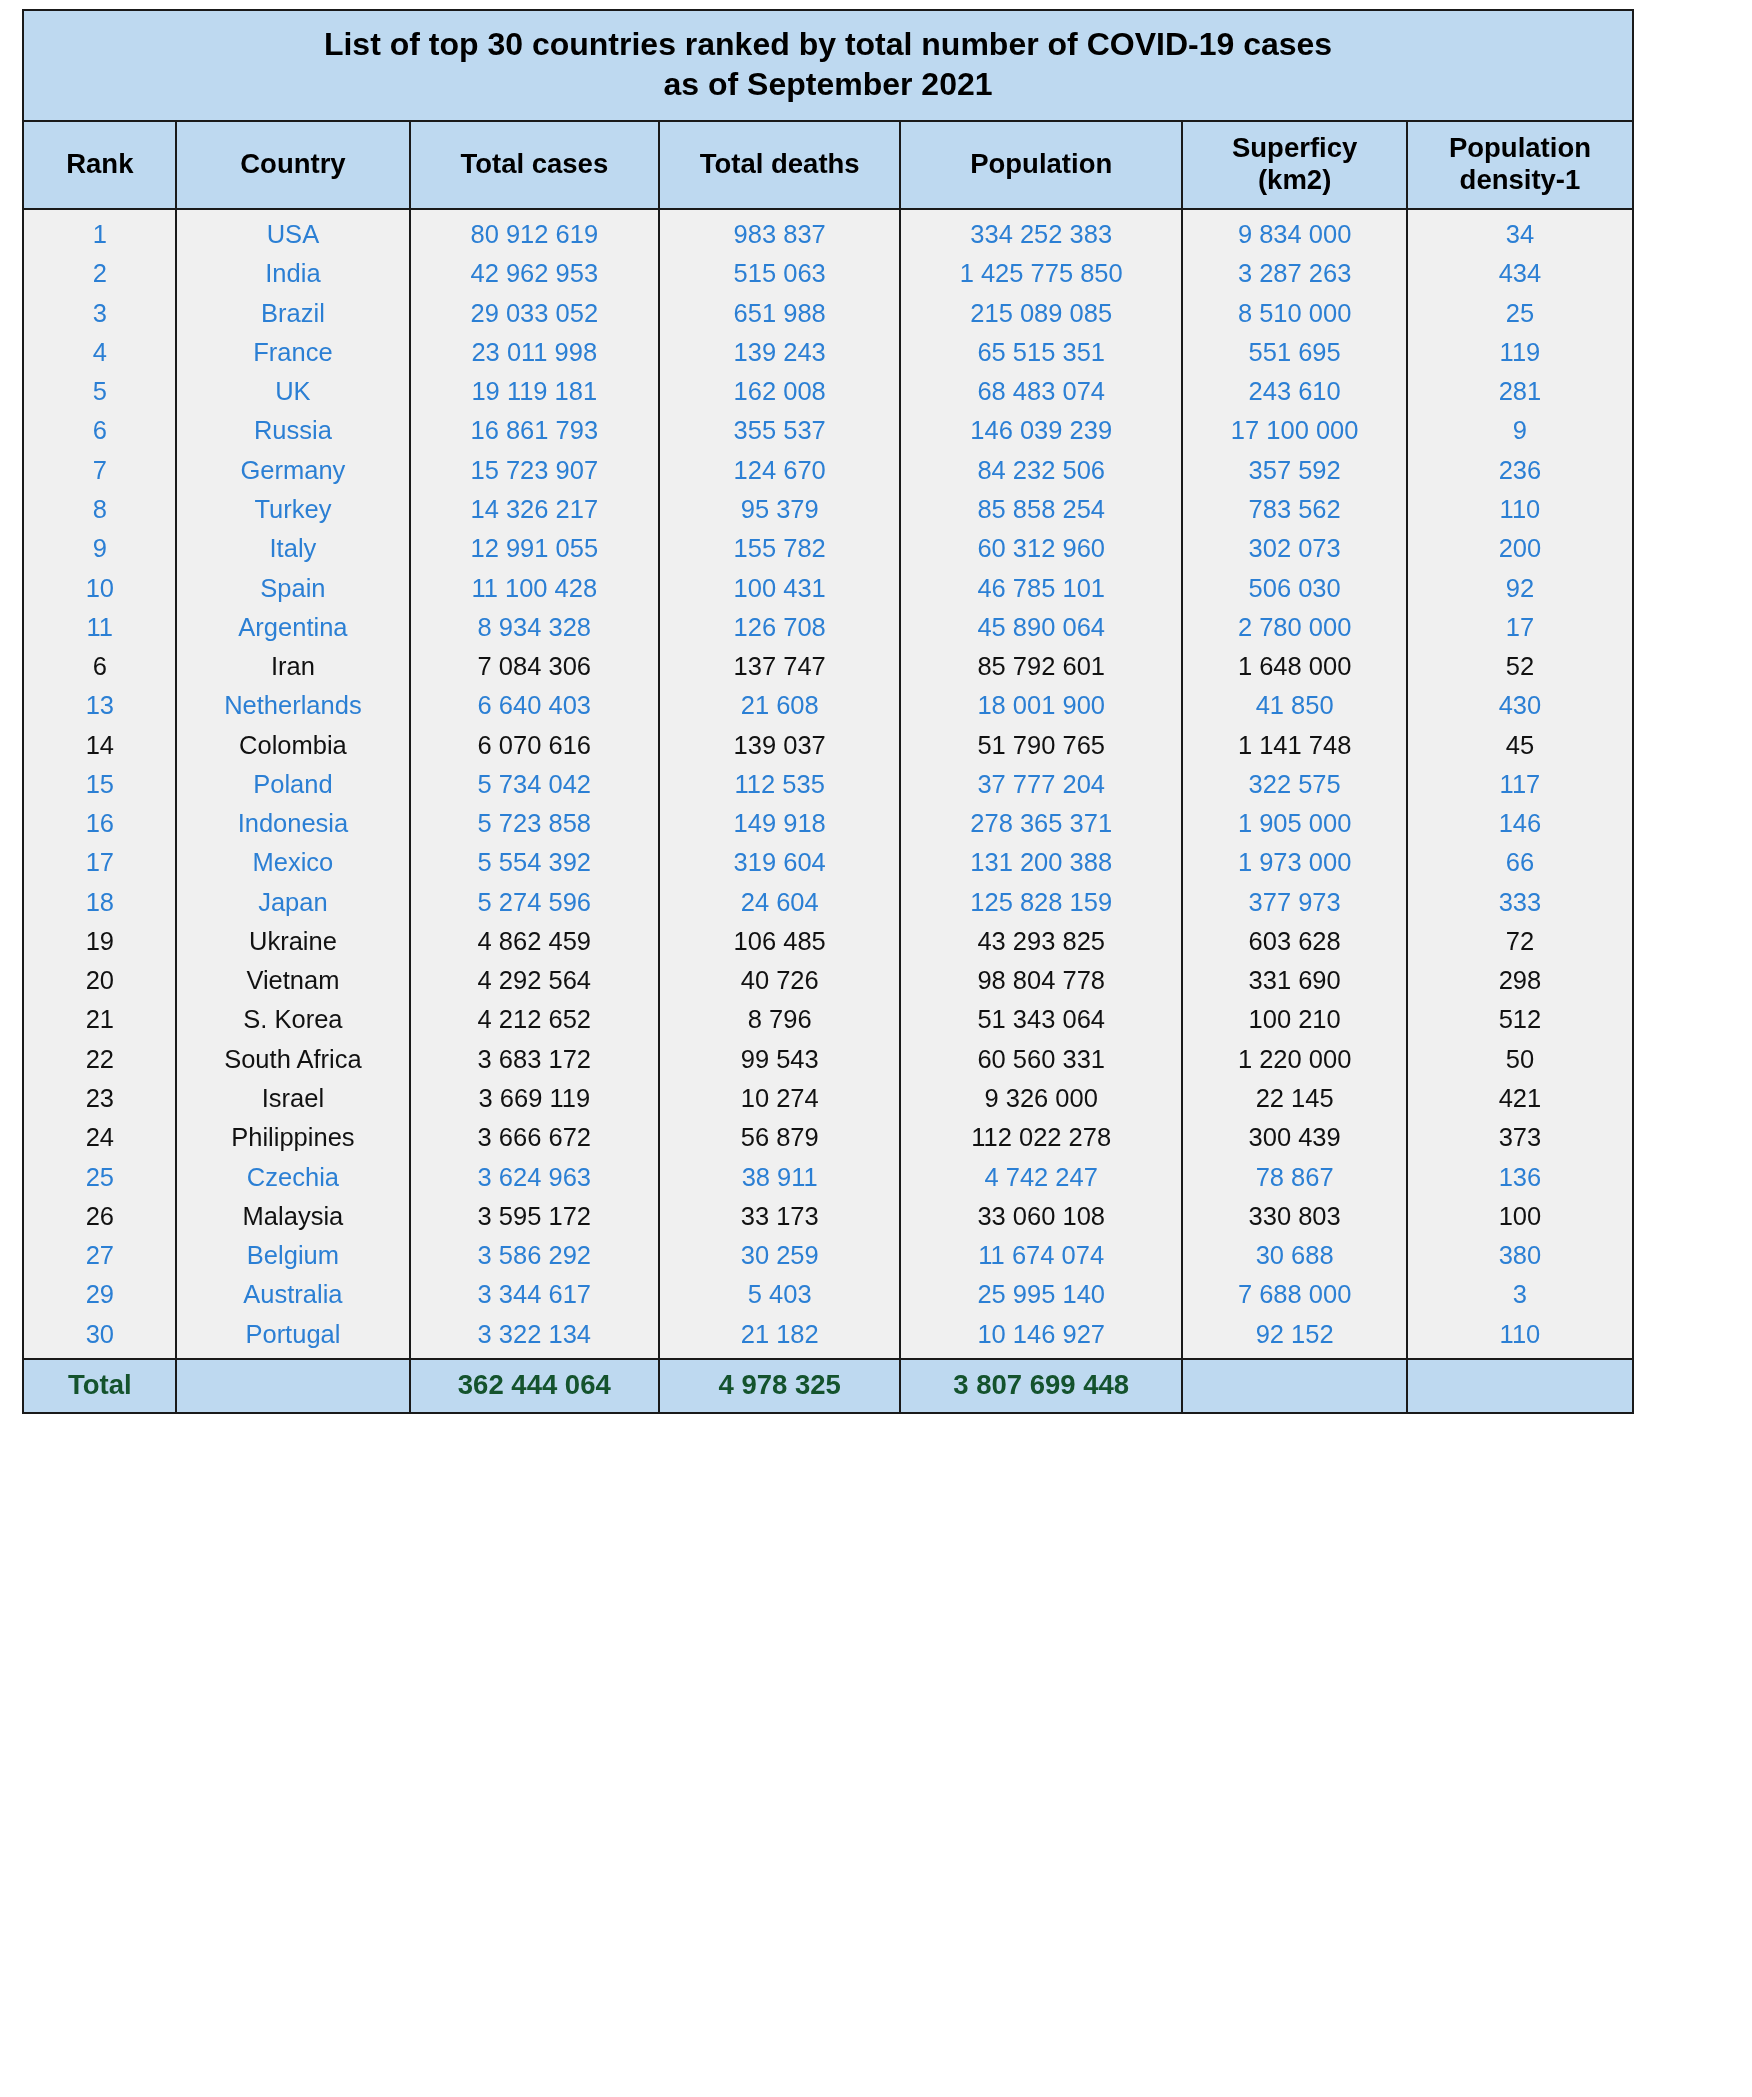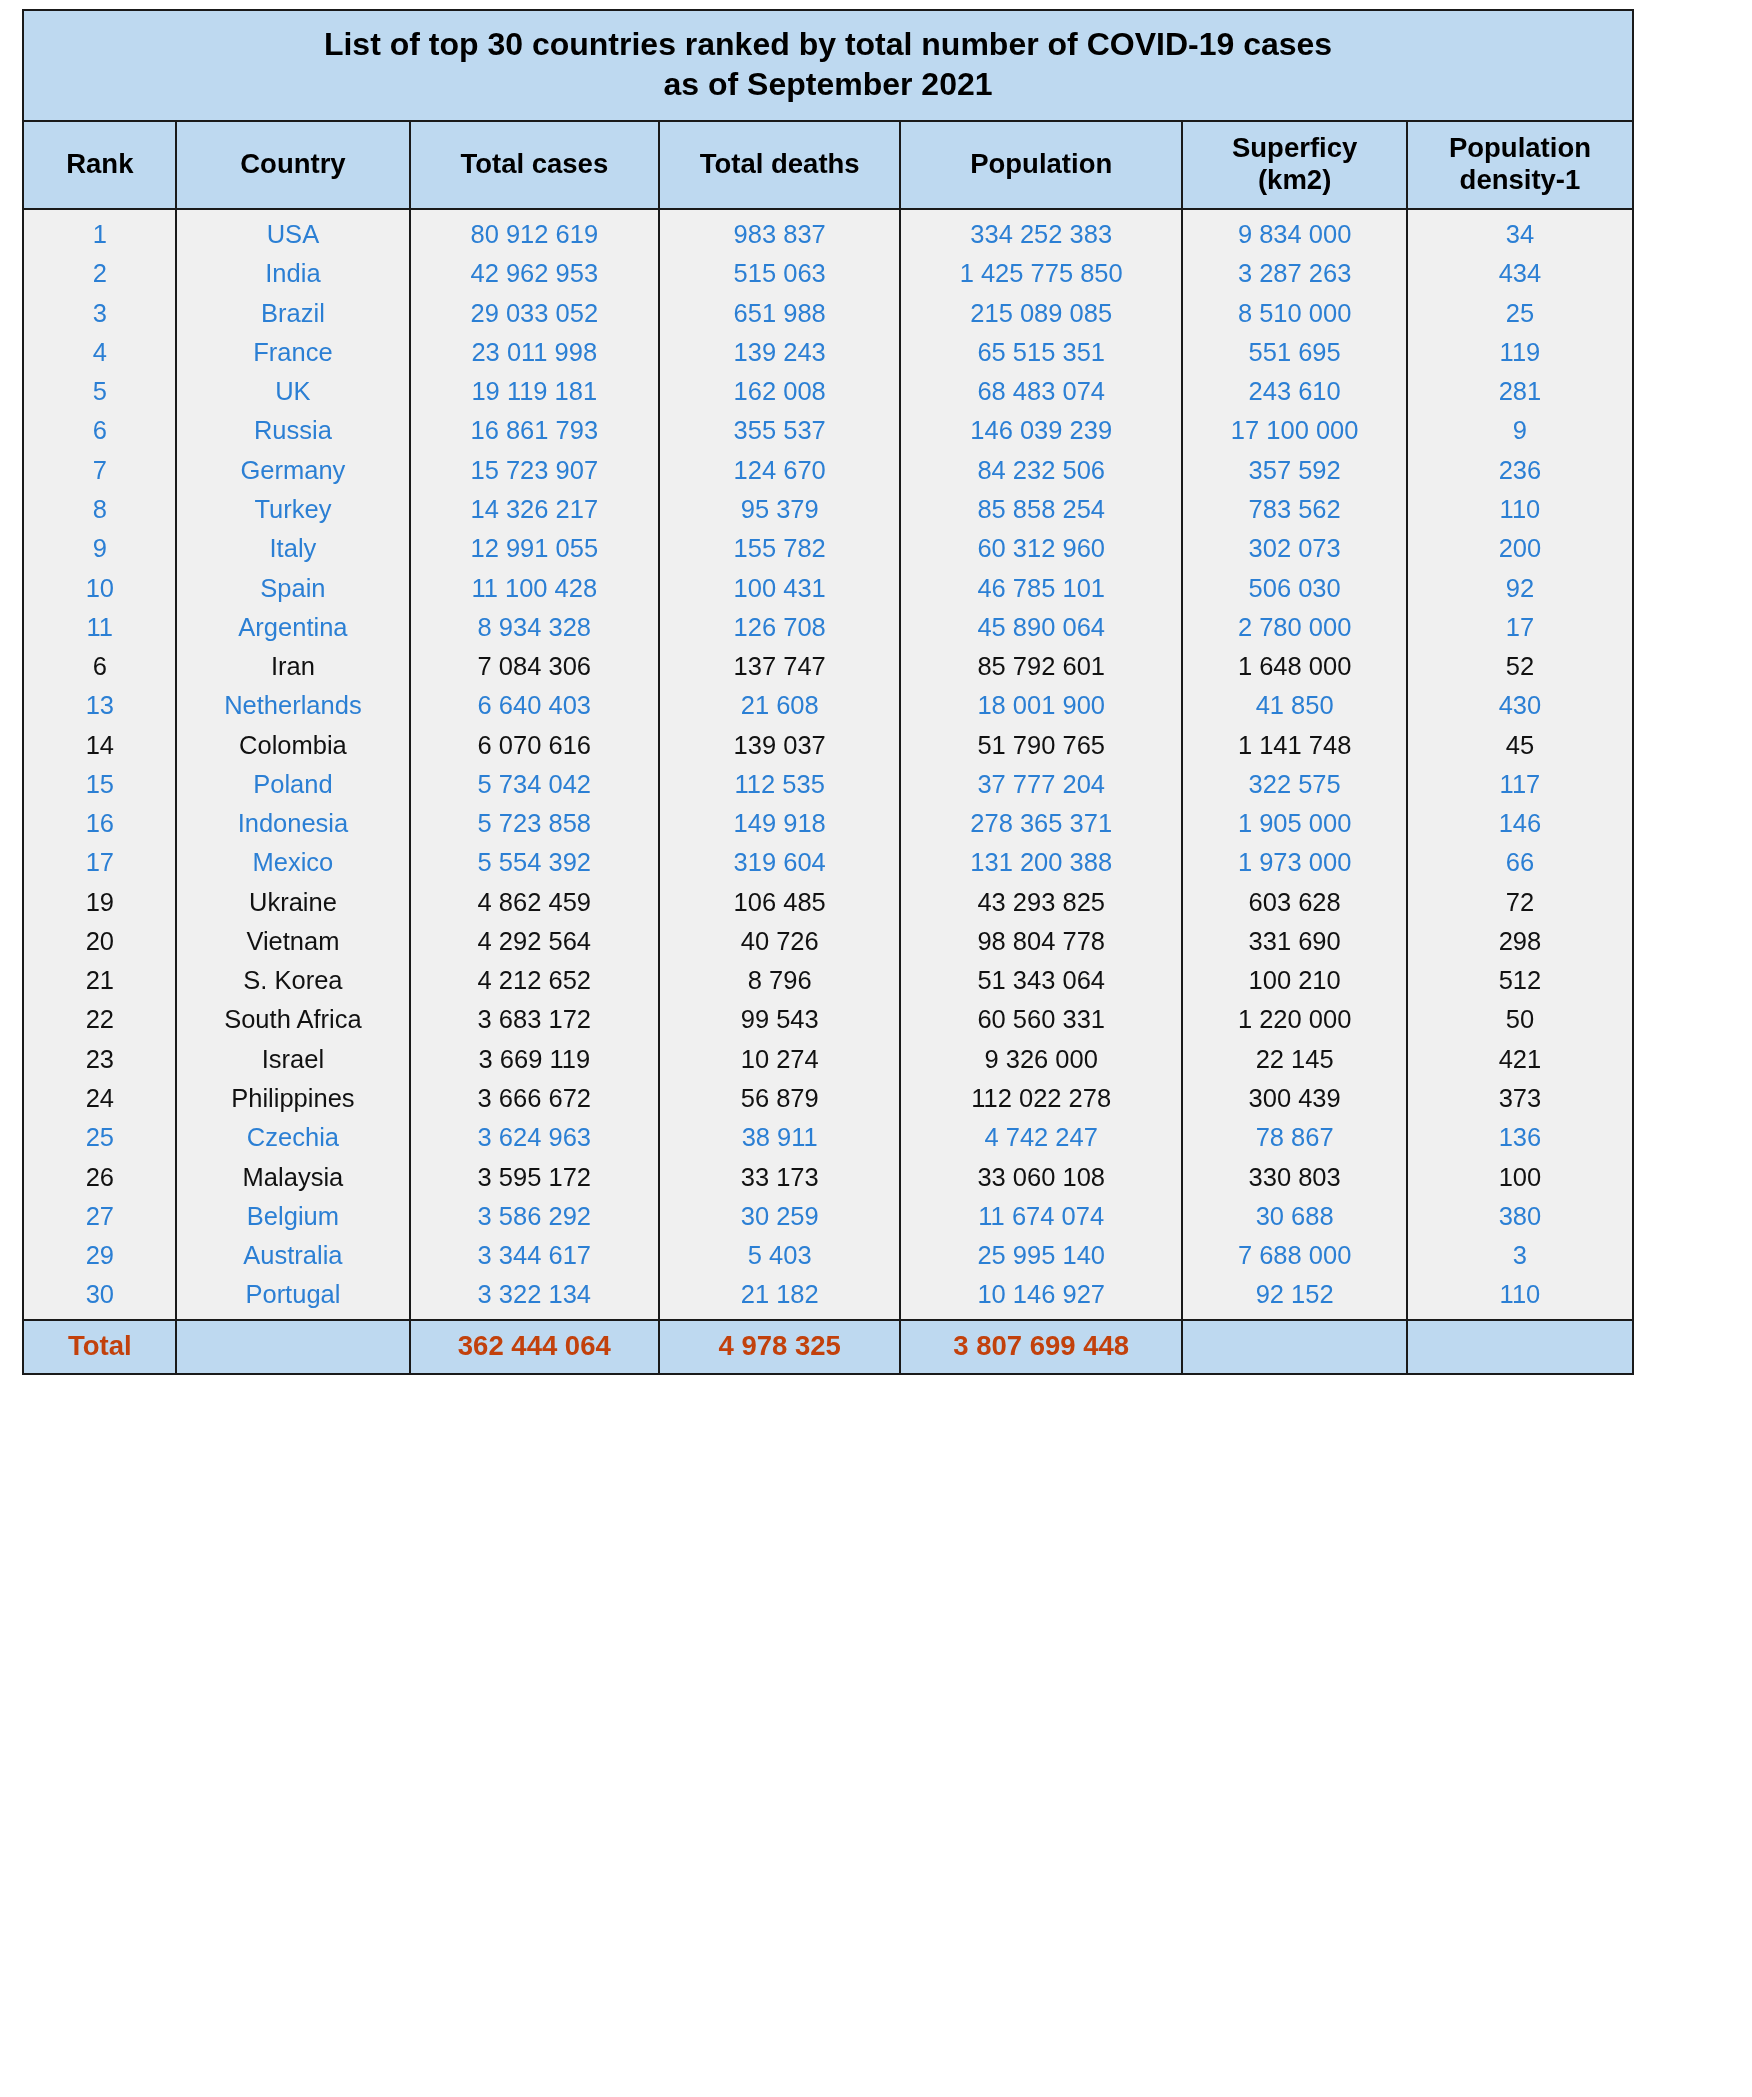--- a/index.html
+++ b/index.html
@@ -57,21 +57,21 @@
   tbody.body-rows tr.blue td { color: #2b7fd4; }
   tbody.body-rows tr.black td { color: #111111; }
   tbody.body-rows tr.first td { padding-top: 9.2px; }
   tbody.body-rows tr.last td { padding-bottom: 9.2px; }
   tfoot.total-row td {
     background: #bed9f0;
     border: 2.5px solid #1a1a1a;
     border-top: 2.5px solid #1a1a1a;
     font-size: 27.5px;
     font-weight: bold;
-    color: #c2410c;
+    color: #14532d;
     text-align: center;
     padding: 9.2px 5.1px 11.2px 5.1px;
   }
   tfoot.total-row td.label { text-align: center; }
   tfoot.total-row td.empty { }
   .col-rank { width: 9.5%; }
   .col-country { width: 14.5%; }
   .col-cases { width: 15.5%; }
   .col-deaths { width: 15%; }
   .col-pop { width: 17.5%; }
@@ -264,20 +264,29 @@
         </tr>
         <tr class="blue">
           <td>17</td>
           <td>Mexico</td>
           <td>5 554 392</td>
           <td>319 604</td>
           <td>131 200 388</td>
           <td>1 973 000</td>
           <td>66</td>
         </tr>
+        <tr class="blue">
+          <td>18</td>
+          <td>Japan</td>
+          <td>5 274 596</td>
+          <td>24 604</td>
+          <td>125 828 159</td>
+          <td>377 973</td>
+          <td>333</td>
+        </tr>
         <tr class="black">
           <td>19</td>
           <td>Ukraine</td>
           <td>4 862 459</td>
           <td>106 485</td>
           <td>43 293 825</td>
           <td>603 628</td>
           <td>72</td>
         </tr>
         <tr class="black">

